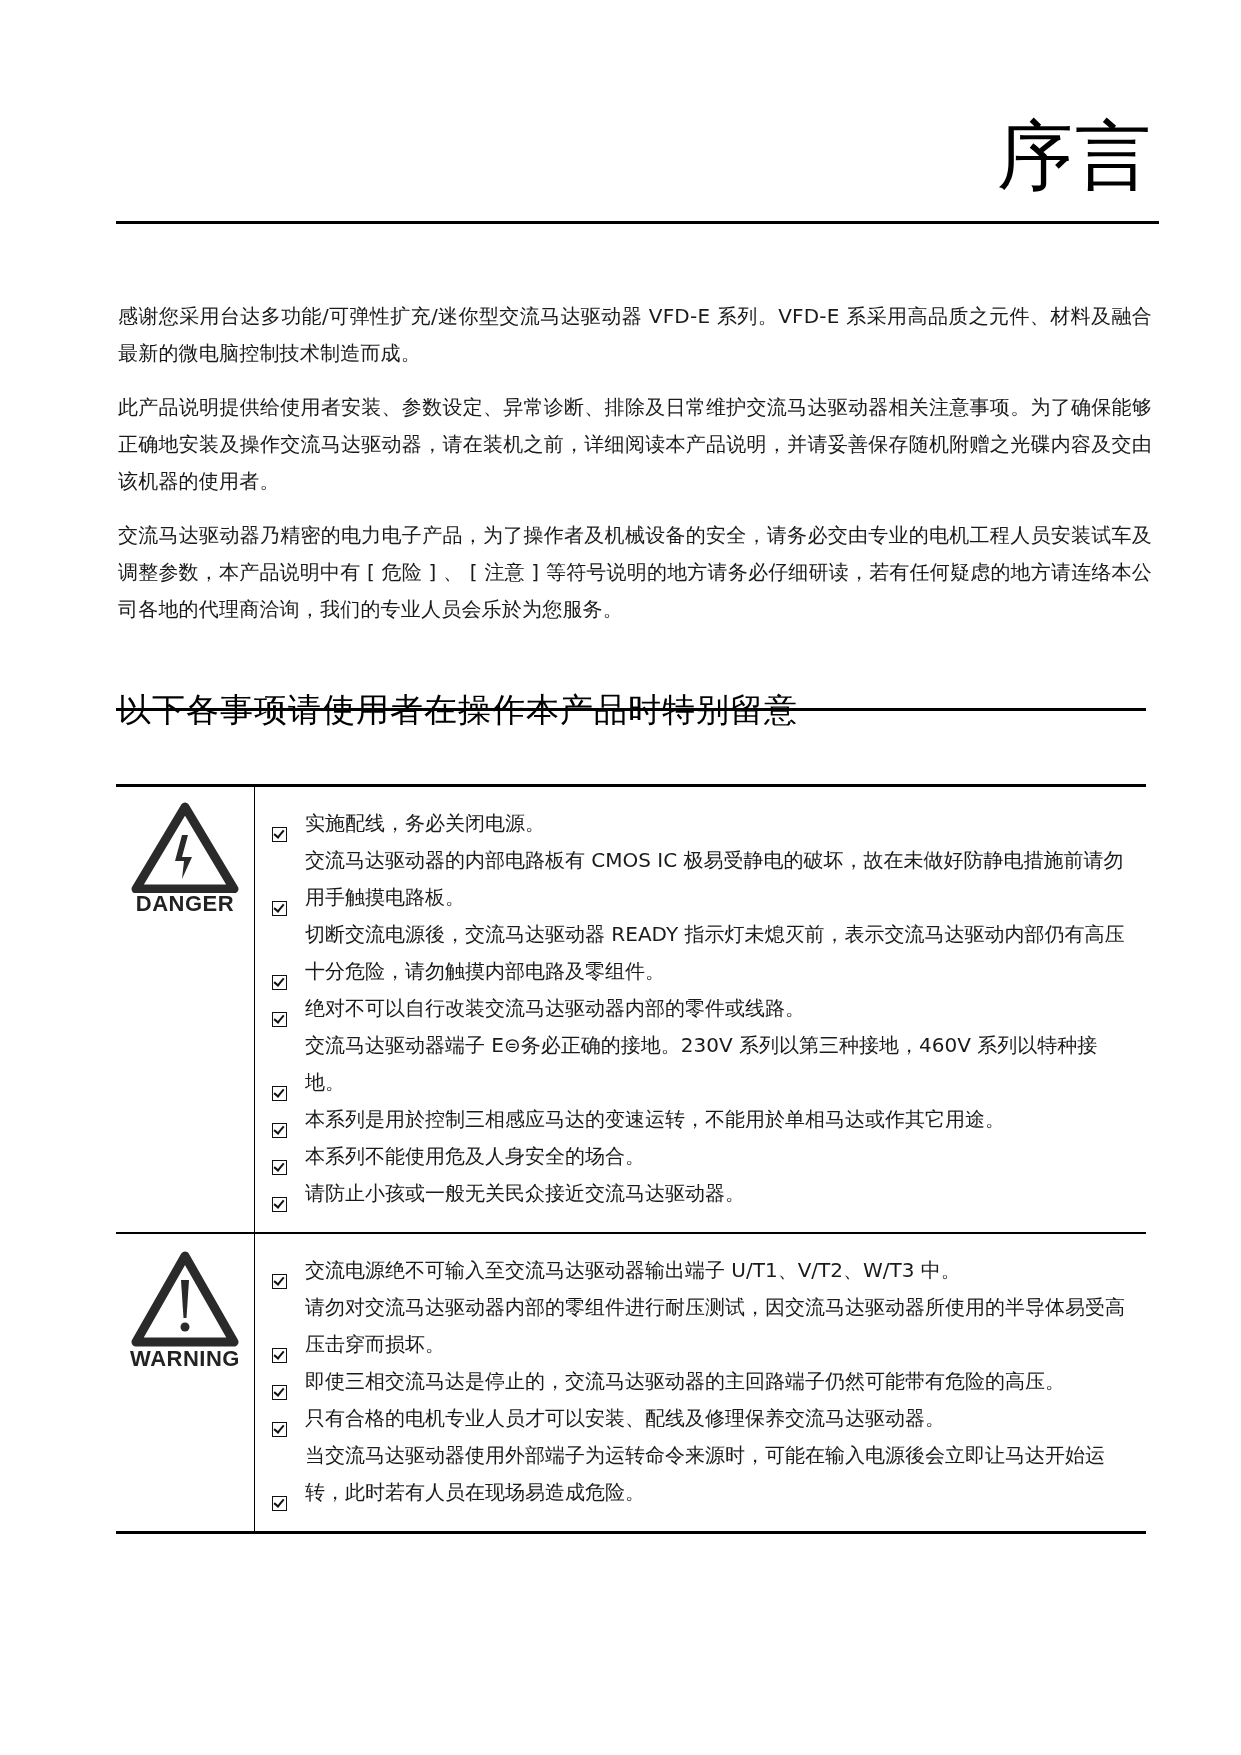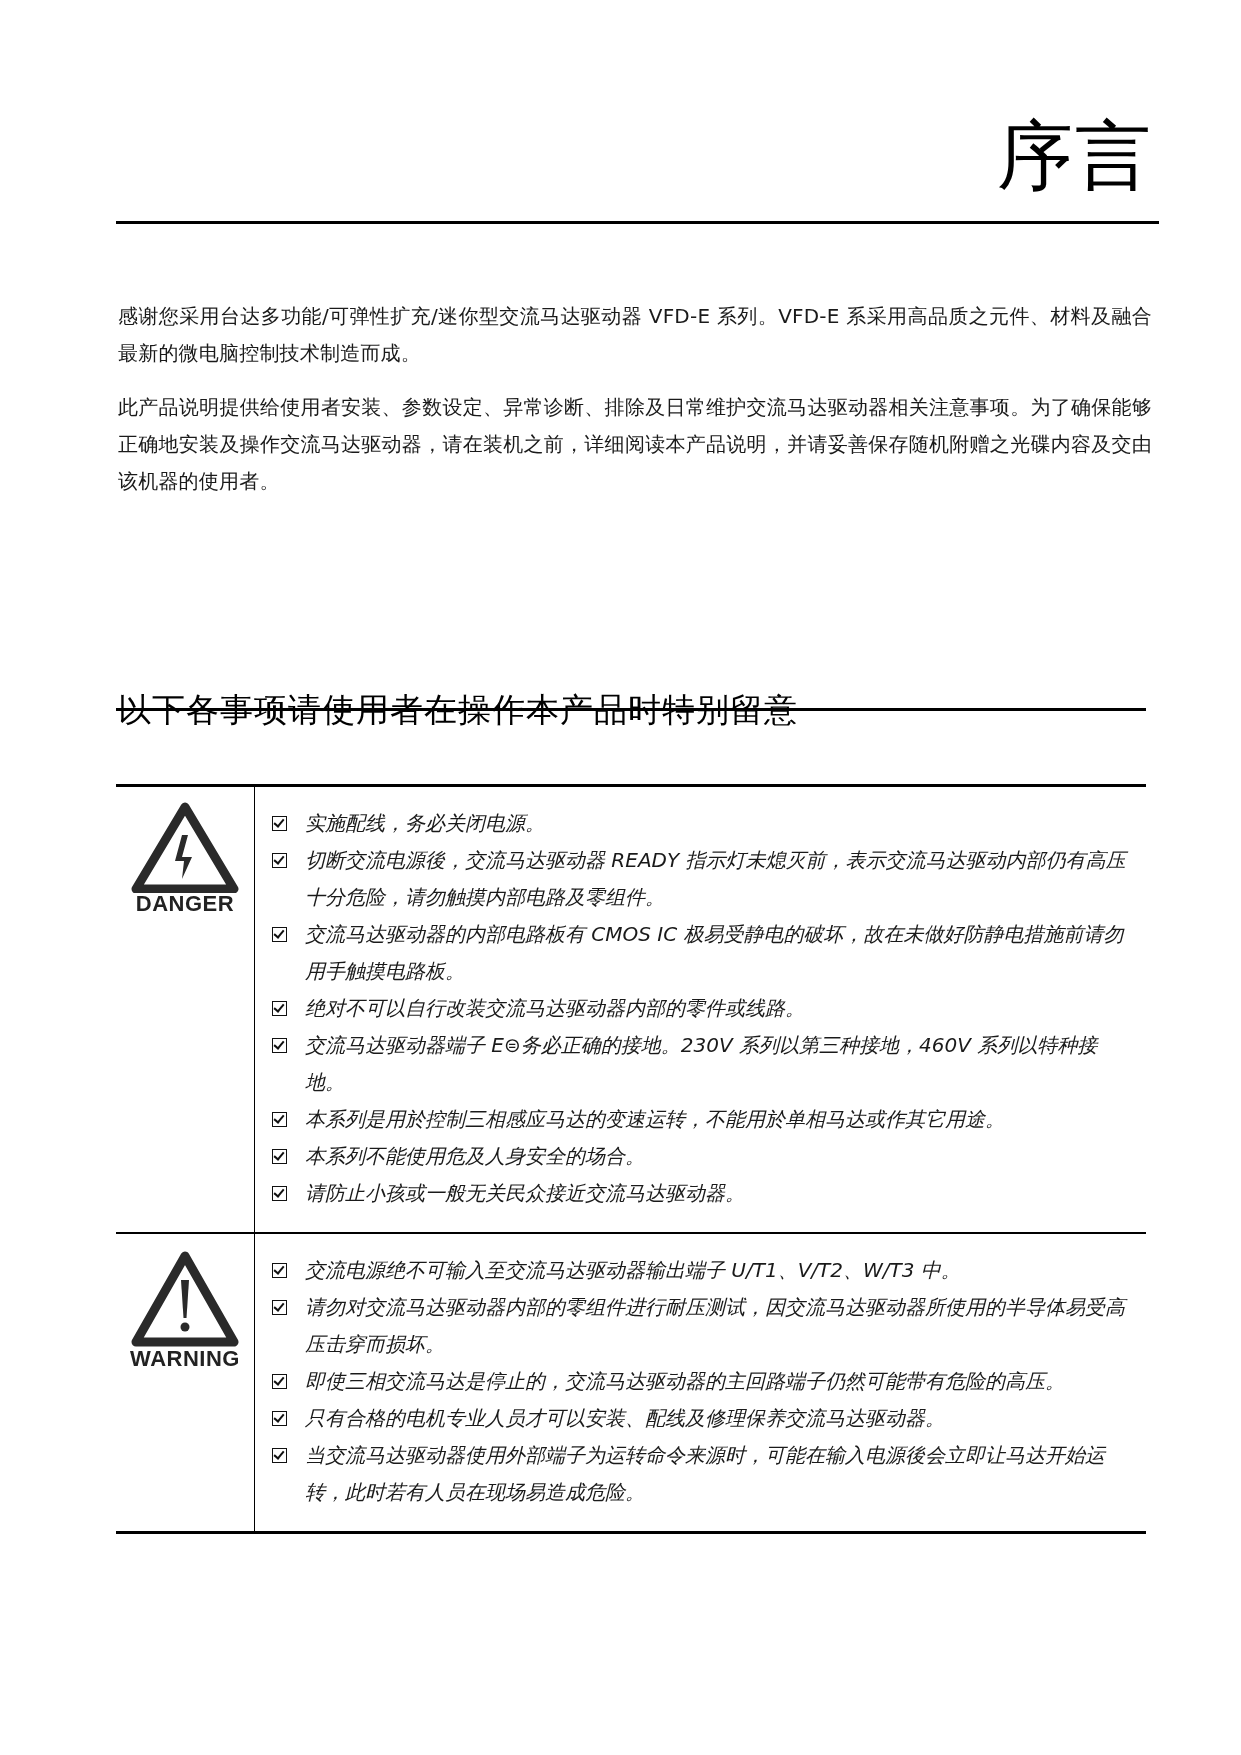--- a/index.html
+++ b/index.html
@@ -44,41 +44,42 @@
     }
     .notice-icon-cell svg { display: block; }
     .icon-label {
       font-family: "Liberation Sans", "DejaVu Sans", sans-serif;
       font-weight: 700; font-size: 22px; letter-spacing: 0.5px; color: #222; margin-top: -2px;
     }
     .notice-items {
       flex: 1; padding: 18px 0 20px 0; margin: 0; list-style: none;
     }
     .notice-item {
-      display: flex; align-items: flex-start; font-size: 20px; line-height: 37px; color: #1a1a1a; font-style: italic;
+      display: flex; align-items: flex-end; font-size: 20px; line-height: 37px; color: #1a1a1a;
     }
     .check-icon {
       flex: none; width: 15px; height: 15px; border: 1.5px solid #111; margin: 11px 18px 0 17px;
       position: relative; box-sizing: border-box;
     }
     .check-icon::after {
       content: ""; position: absolute; left: 3px; top: 0px; width: 4px; height: 8px;
       border-right: 2px solid #111; border-bottom: 2px solid #111; transform: rotate(40deg);
     }
     .item-text { flex: 1; padding-right: 12px; }
   </style>
 </head>
 <body>
 
 <div class="page-title">序言</div>
 <div class="title-rule"></div>
 
 <div class="intro">
   <p>感谢您采用台达多功能/可弹性扩充/迷你型交流马达驱动器 VFD-E 系列。VFD-E 系采用高品质之元件、材料及融合最新的微电脑控制技术制造而成。</p>
   <p>此产品说明提供给使用者安装、参数设定、异常诊断、排除及日常维护交流马达驱动器相关注意事项。为了确保能够正确地安装及操作交流马达驱动器，请在装机之前，详细阅读本产品说明，并请妥善保存随机附赠之光碟内容及交由该机器的使用者。</p>
+  <p>交流马达驱动器乃精密的电力电子产品，为了操作者及机械设备的安全，请务必交由专业的电机工程人员安装试车及调整参数，本产品说明中有 [ 危险 ] 、 [ 注意 ] 等符号说明的地方请务必仔细研读，若有任何疑虑的地方请连络本公司各地的代理商洽询，我们的专业人员会乐於为您服务。</p>
 </div>
 
 <div class="section-rule-top"></div>
 <div class="section-heading">以下各事项请使用者在操作本产品时特别留意</div>
 
 <div class="notice-table">
 
   <div class="notice-row">
     <div class="notice-icon-cell">
       <svg width="110" height="92" viewBox="0 0 110 92">
@@ -87,25 +88,25 @@
       </svg>
       <div class="icon-label">DANGER</div>
     </div>
     <ul class="notice-items">
       <li class="notice-item">
           <span class="check-icon"></span>
           <span class="item-text">实施配线，务必关闭电源。</span>
         </li>
       <li class="notice-item">
           <span class="check-icon"></span>
-          <span class="item-text">切断交流电源後，交流马达驱动器 READY 指示灯未熄灭前，表示交流马达驱动内部仍有高压十分危险，请勿触摸内部电路及零组件。</span>
+          <span class="item-text">交流马达驱动器的内部电路板有 CMOS IC 极易受静电的破坏，故在未做好防静电措施前请勿用手触摸电路板。</span>
         </li>
       <li class="notice-item">
           <span class="check-icon"></span>
-          <span class="item-text">交流马达驱动器的内部电路板有 CMOS IC 极易受静电的破坏，故在未做好防静电措施前请勿用手触摸电路板。</span>
+          <span class="item-text">切断交流电源後，交流马达驱动器 READY 指示灯未熄灭前，表示交流马达驱动内部仍有高压十分危险，请勿触摸内部电路及零组件。</span>
         </li>
       <li class="notice-item">
           <span class="check-icon"></span>
           <span class="item-text">绝对不可以自行改装交流马达驱动器内部的零件或线路。</span>
         </li>
       <li class="notice-item">
           <span class="check-icon"></span>
           <span class="item-text">交流马达驱动器端子 E⊜务必正确的接地。230V 系列以第三种接地，460V 系列以特种接地。</span>
         </li>
       <li class="notice-item">

